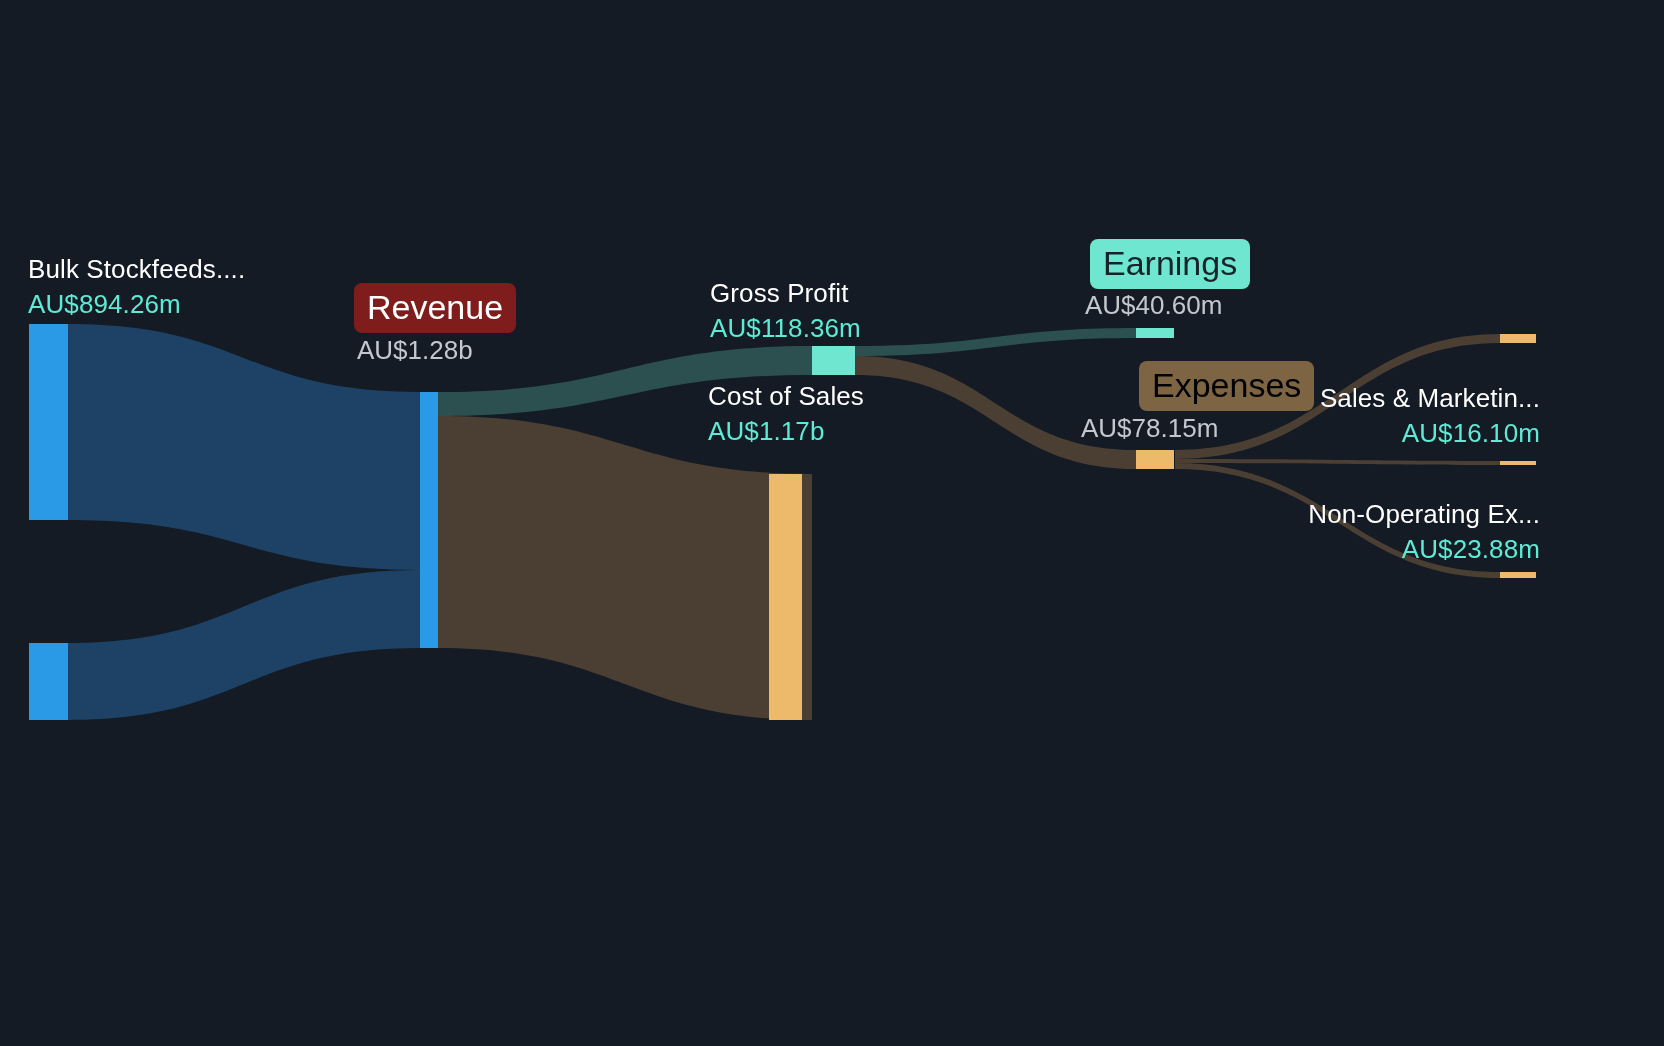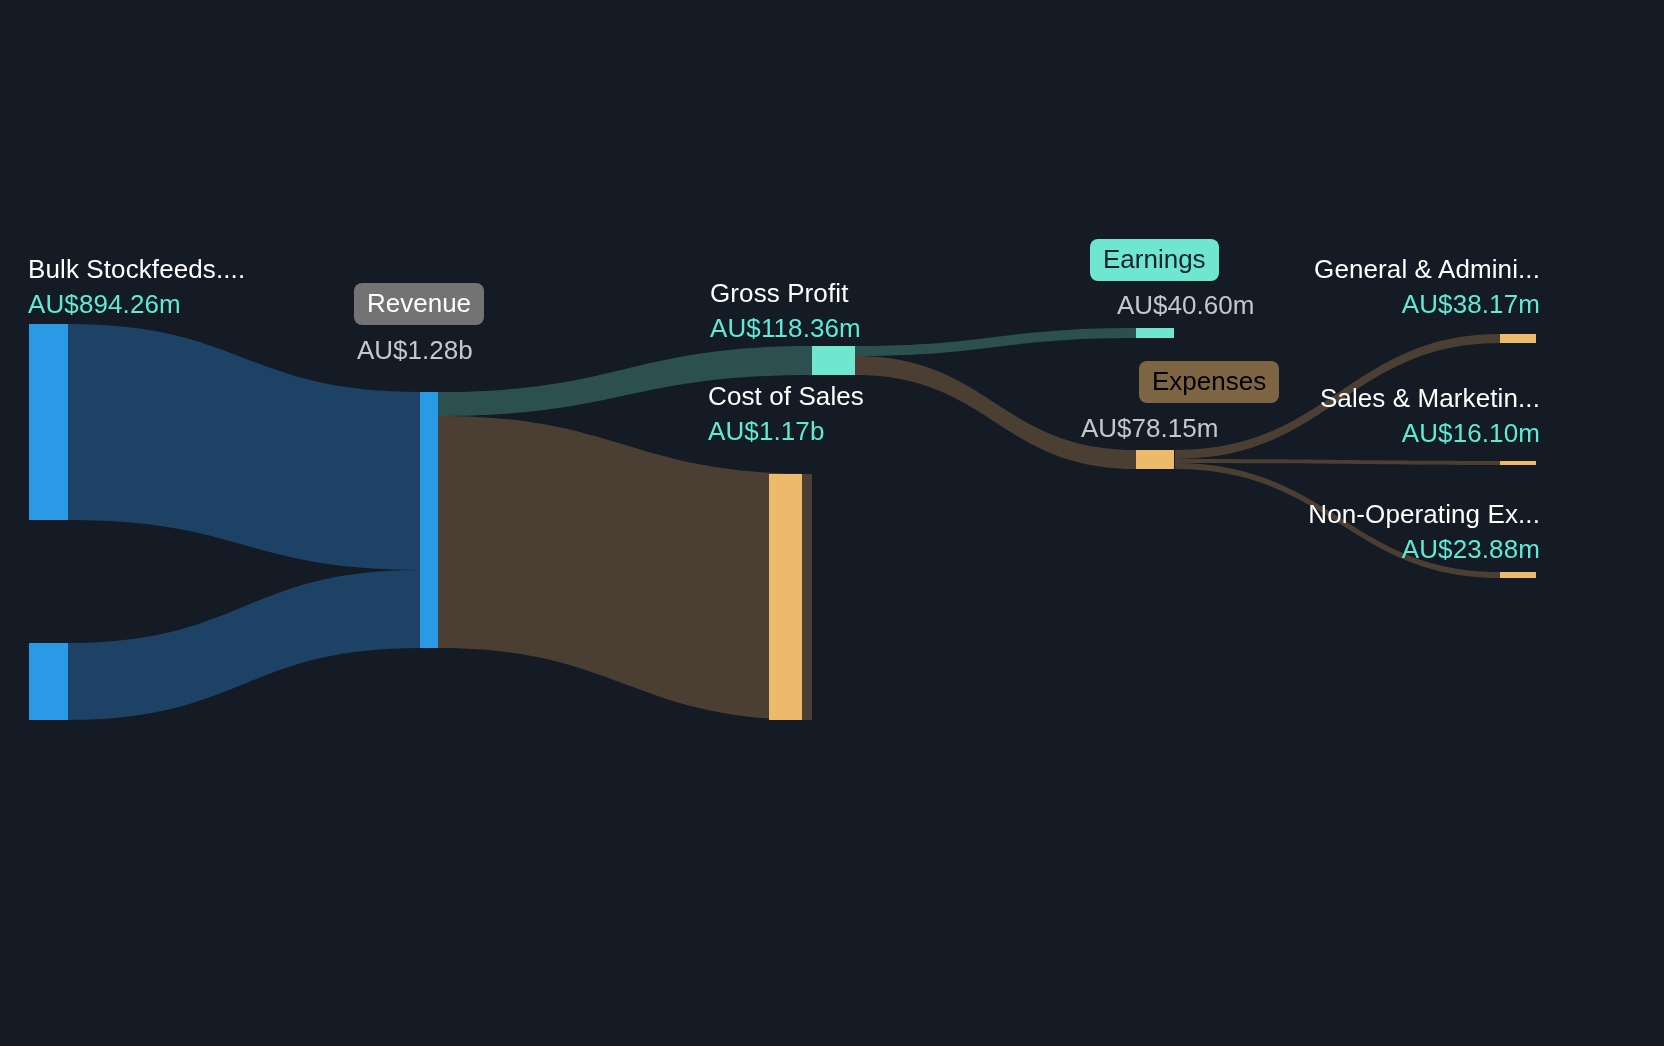--- a/index.html
+++ b/index.html
@@ -43,21 +43,21 @@
     font-size: 26px;
     color: #5eead4;
     margin-top: 9px;
     letter-spacing: 0.1px;
   }
   .lbl.right-al { text-align: right; }
   .badge {
     position: absolute;
     display: inline-block;
     border-radius: 8px;
-    font-size: 26px;
+    font-size: 34px;
     padding: 7px 13px 9px 13px;
     line-height: 1.0;
     white-space: nowrap;
   }
   .badge-sub {
     position: absolute;
     font-size: 26px;
     color: #c3c8ce;
     white-space: nowrap;
     line-height: 1.0;
@@ -104,43 +104,39 @@
       <rect x="1500" y="572" width="36" height="6" fill="#edb96a"></rect>
     </g>
   </svg>
 
   <div class="lbl" style="left:28px; top:256px;">
     <span class="name">Bulk Stockfeeds....</span>
     <span class="val">AU$894.26m</span>
   </div>
 
 
-  <div class="badge" style="left:354px; top:283px; background:#737373; color:#ffffff;">Revenue</div>
+  <div class="badge" style="left:354px; top:283px; background:#7f1d1d; color:#ffffff;">Revenue</div>
   <div class="badge-sub" style="left:357px; top:337px;">AU$1.28b</div>
 
   <div class="lbl" style="left:710px; top:244px;margin-top:36px;">
     <span class="name">Gross Profit</span>
     <span class="val">AU$118.36m</span>
   </div>
 
   <div class="lbl" style="left:708px; top:383px;">
     <span class="name">Cost of Sales</span>
     <span class="val">AU$1.17b</span>
   </div>
 
   <div class="badge" style="left:1090px; top:239px; background:#6fe6cf; color:#16232b;">Earnings</div>
-  <div class="badge-sub" style="left:1085px; top:292px;margin-left:32px;">AU$40.60m</div>
+  <div class="badge-sub" style="left:1085px; top:292px;">AU$40.60m</div>
 
   <div class="badge" style="left:1139px; top:361px; background:#7d6544; color:#000000;">Expenses</div>
   <div class="badge-sub" style="left:1081px; top:415px;">AU$78.15m</div>
 
-  <div class="lbl right-al" style="right:124px; top:256px;">
-    <span class="name">General &amp; Admini...</span>
-    <span class="val">AU$38.17m</span>
-  </div>
 
   <div class="lbl right-al" style="right:124px; top:385px;">
     <span class="name">Sales &amp; Marketin...</span>
     <span class="val">AU$16.10m</span>
   </div>
 
   <div class="lbl right-al" style="right:124px; top:501px;">
     <span class="name">Non-Operating Ex...</span>
     <span class="val">AU$23.88m</span>
   </div>

